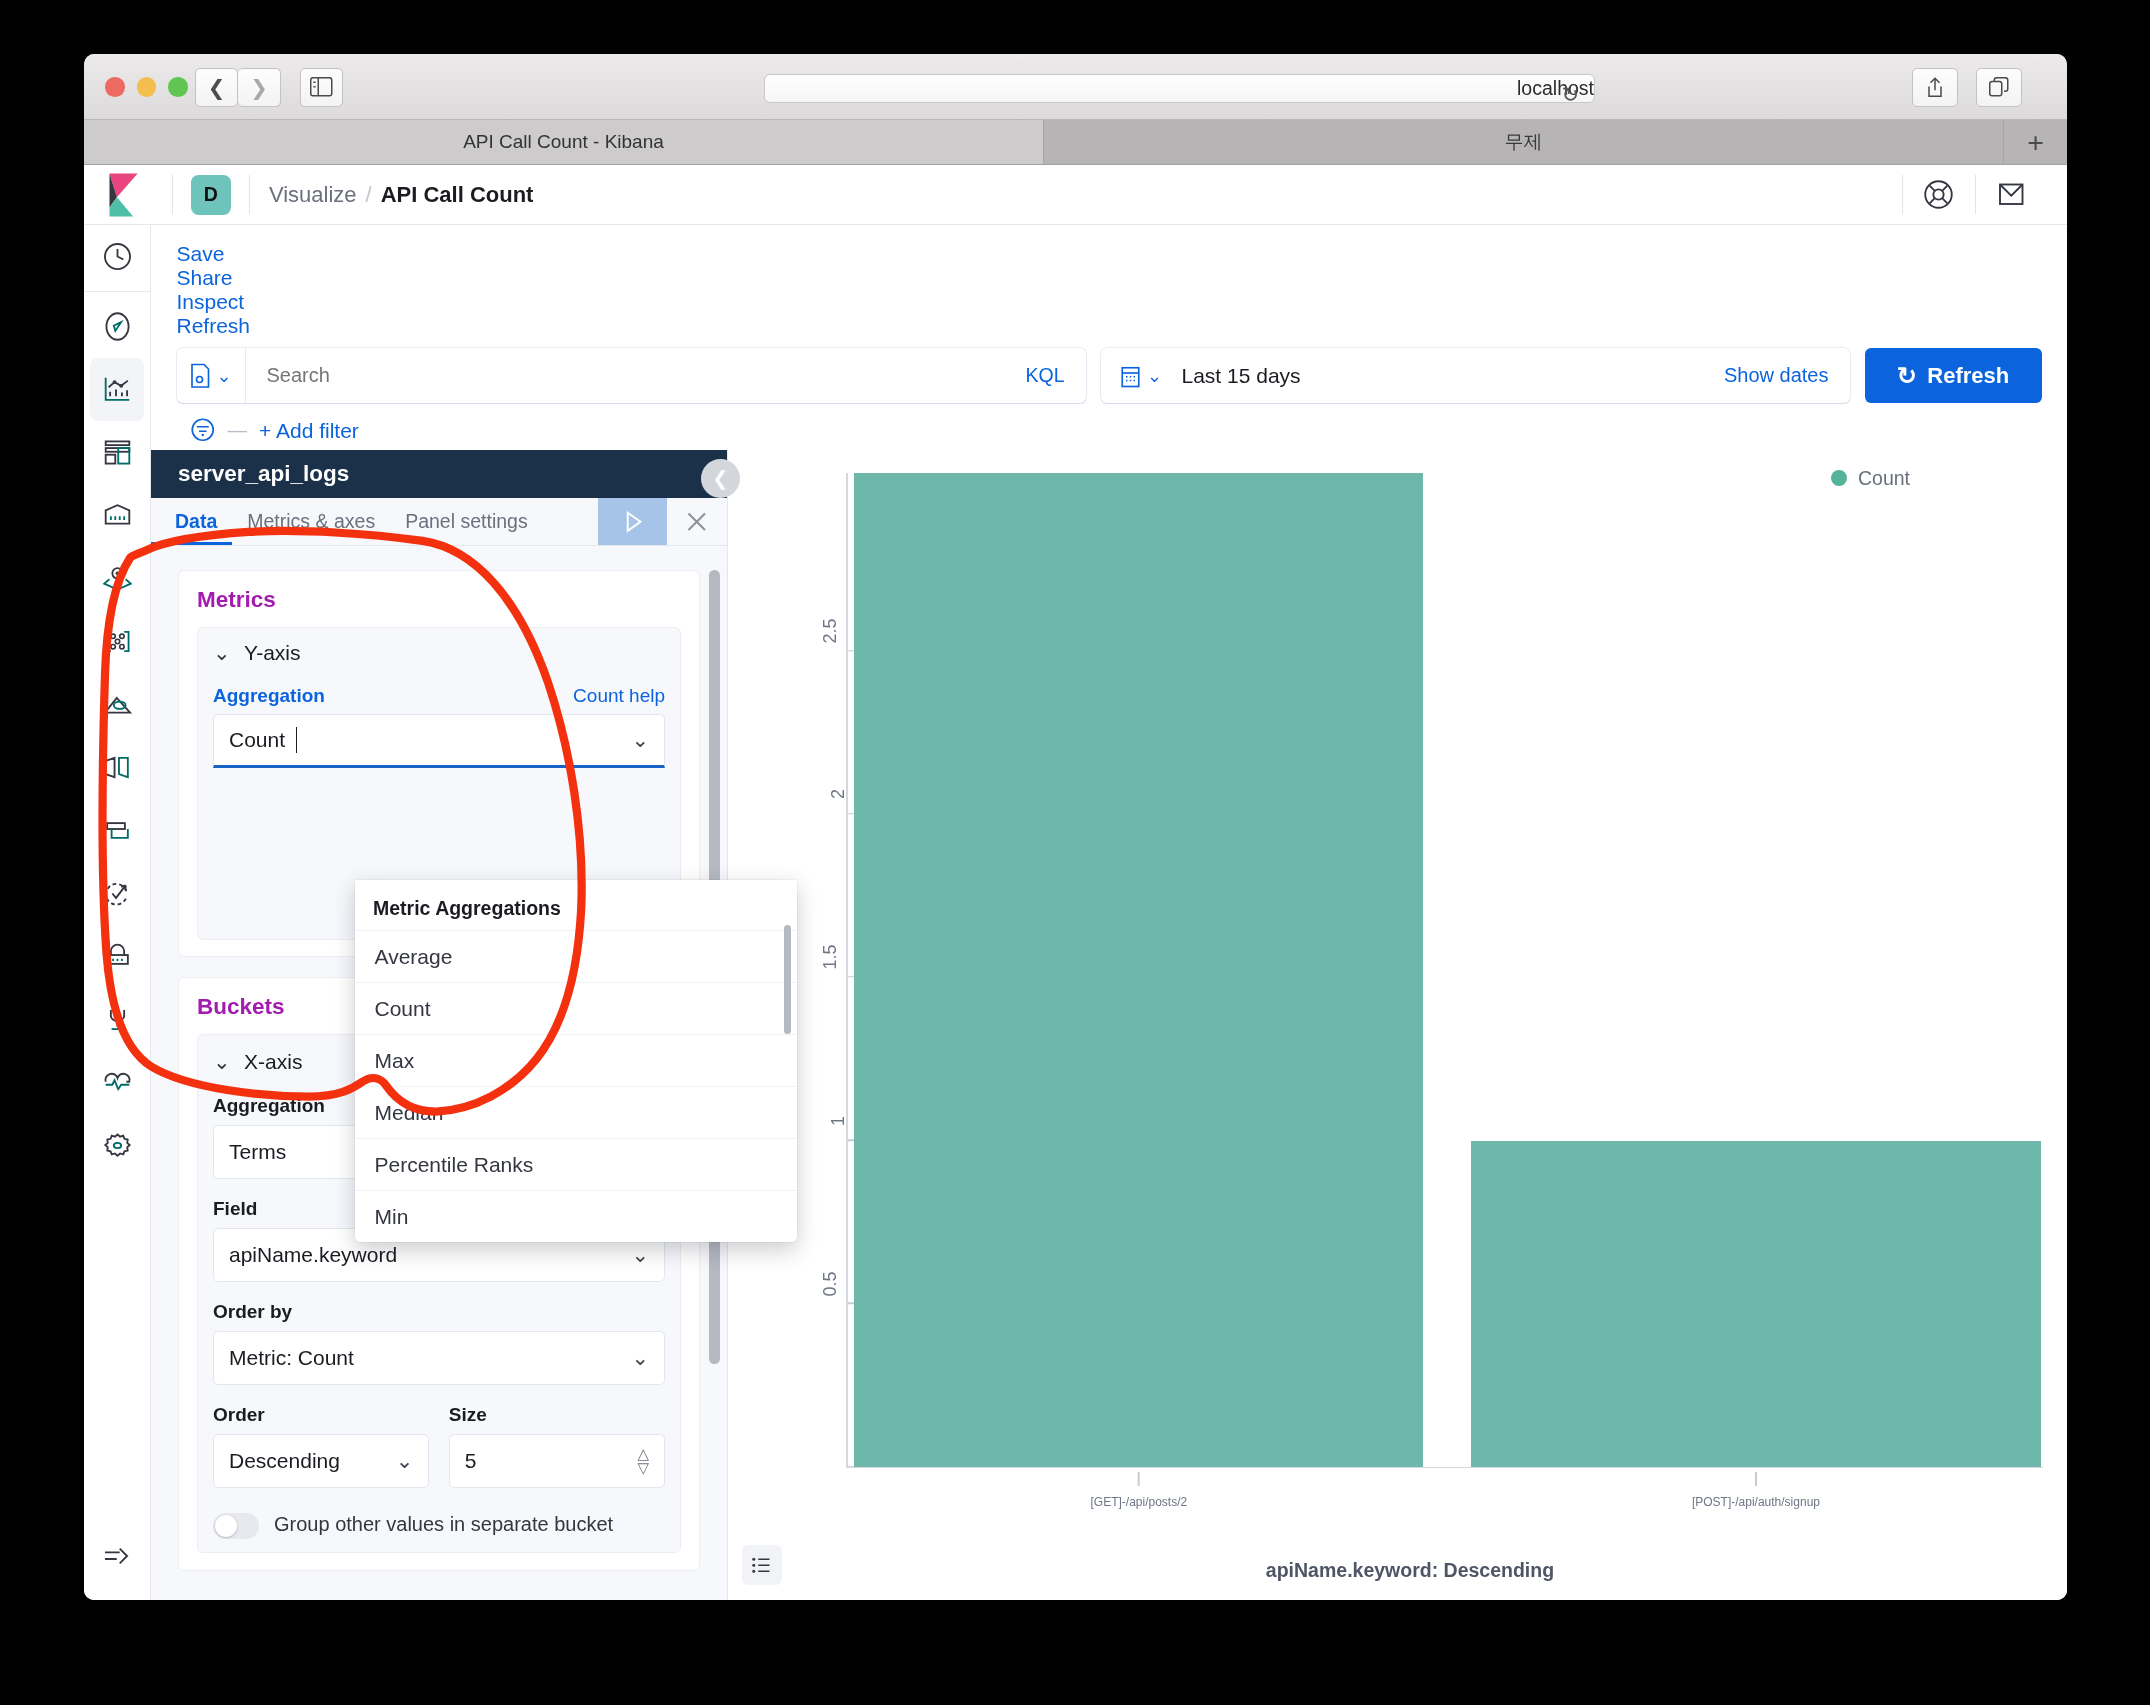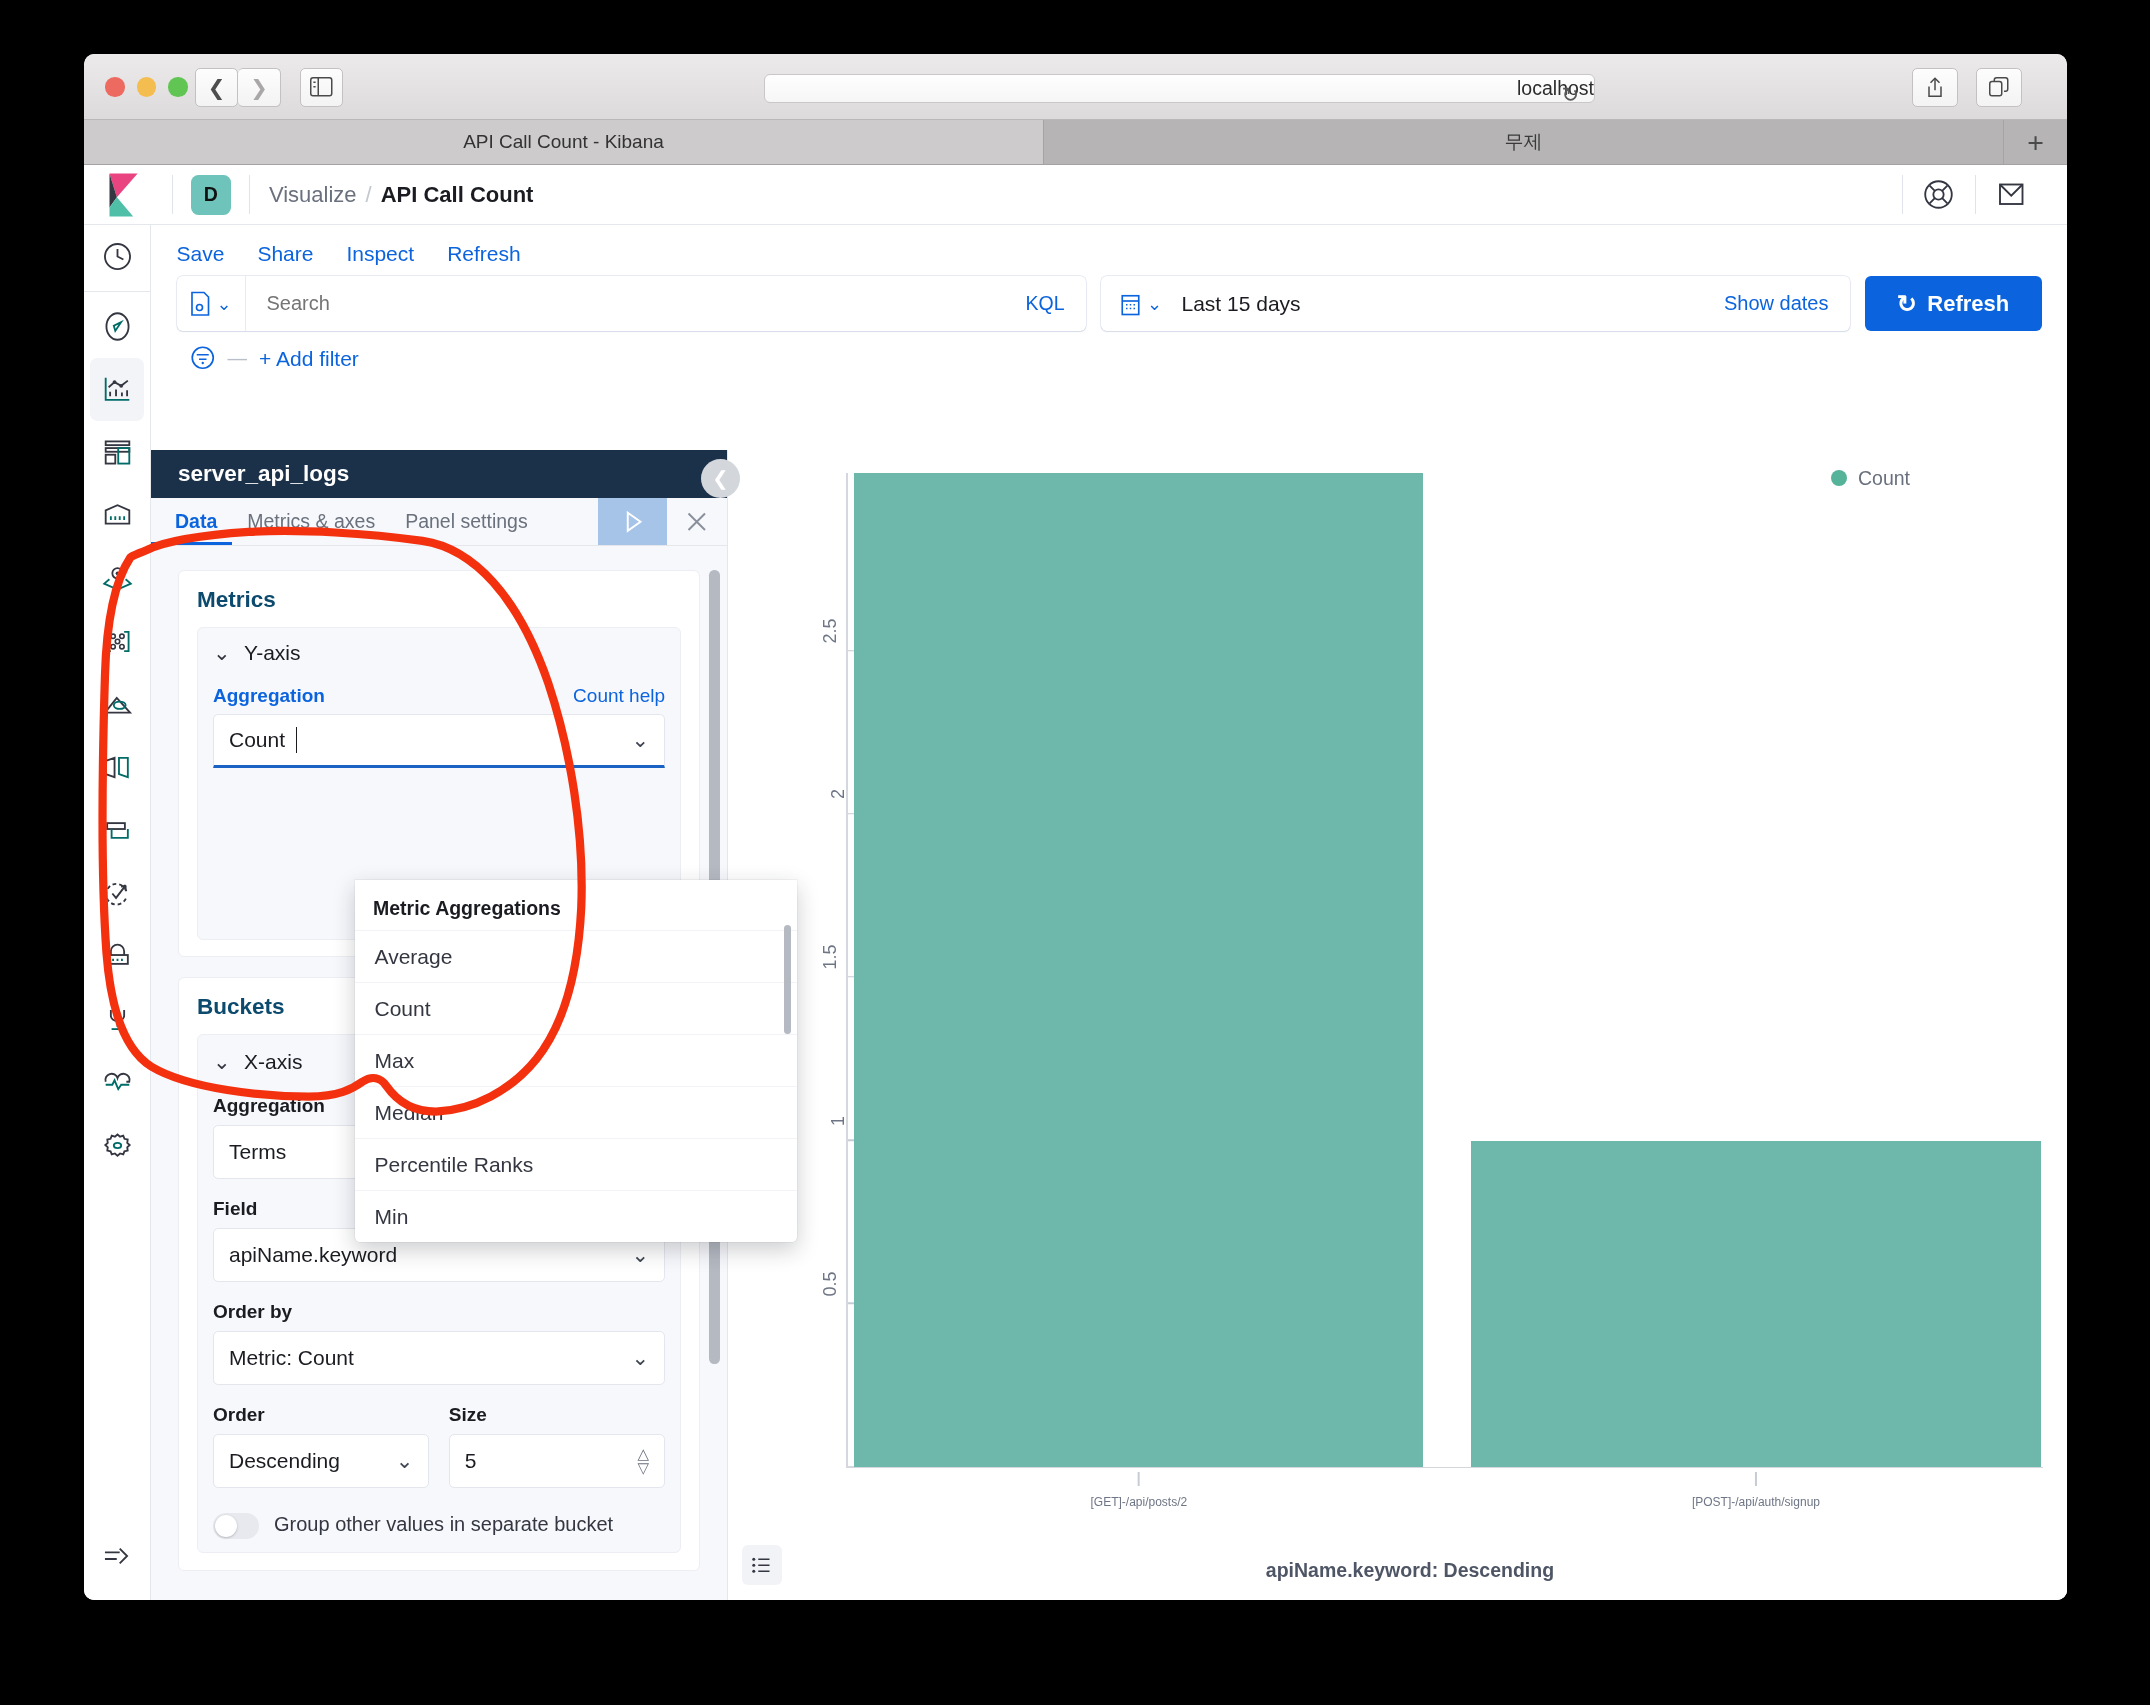--- a/index.html
+++ b/index.html
@@ -120,21 +120,21 @@
     height: 63px; display: flex; align-items: center; justify-content: center;
   }
   .rail-item.sel { background: #f2f4f8; border-radius: 7.5px; margin: 0 6px; }
   #rail-sep { height: 0.7px; background: #e4e7ec; margin: 3px 0; }
   #rail-bottom { position: absolute; bottom: 13.5px; left: 0; right: 0; height: 60px;
                  display: flex; align-items: center; justify-content: center; }
 
   
   #main { position: absolute; left: 67px; right: 0; top: 60px; bottom: 0; background: #fff; }
 
-  #topnav { display: flex; gap: 33px; padding: 16.5px 25.5px 3px 25.5px; }
+  #topnav { display: flex; padding: 16.5px 25.5px 3px 25.5px; flex-direction: column; }
   #topnav a { color: #0b64dd; font-size: 21px; text-decoration: none; }
 
   #querybar { display: flex; align-items: center; gap: 15px; padding: 7.5px 25.5px 0 25.5px; }
   #search-wrap {
     flex: 1; height: 55px;
     display: flex; align-items: center;
     background: #fff; border-radius: 6px;
     box-shadow: 0 0 0 0.7px rgba(17,43,134,.12), 0 1.5px 1.5px -0.7px rgba(152,162,179,.2);
   }
   #dataview-btn {
@@ -188,21 +188,21 @@
     margin-left: auto; width: 69px; background: #a5c4e8;
     display: flex; align-items: center; justify-content: center;
   }
   #close-editor { width: 60px; display: flex; align-items: center; justify-content: center; }
 
   #editor-scroll { position: absolute; left: 0; right: 0; top: 103px; bottom: 0; padding: 16.5px 27px 0 27px; }
   .panel {
     background: #fff; border: 0.7px solid #eceef3; border-radius: 6px;
     padding: 16.5px 18px; margin-bottom: 19.5px;
   }
-  .panel h3 { font-size: 22.5px; color: #0c4a6e; margin-bottom: 13.5px; }
+  .panel h3 { font-size: 22.5px; color: #a21caf; margin-bottom: 13.5px; }
   .agg-group { background: #f7f8fc; border: 0.7px solid #eceef3; border-radius: 6px; padding: 13.5px 15px; }
   .agg-head { display: flex; align-items: center; gap: 13.5px; font-size: 21px; color: #1a1c21; }
   .agg-head .spacer { margin-left: auto; display: flex; gap: 16.5px; align-items: center; }
   .lbl-row { display: flex; align-items: baseline; margin: 19.5px 0 7.5px 0; }
   .lbl { font-size: 19px; font-weight: 700; color: #1a1c21; }
   .lbl.blue { color: #0b64dd; }
   .help-link { margin-left: auto; color: #0b64dd; font-size: 19px; }
   .select {
     height: 54px; background: #fff; border: 0.7px solid #e3e6ed; border-radius: 5.2px;
     display: flex; align-items: center; padding: 0 15px; font-size: 21px; color: #1a1c21;

